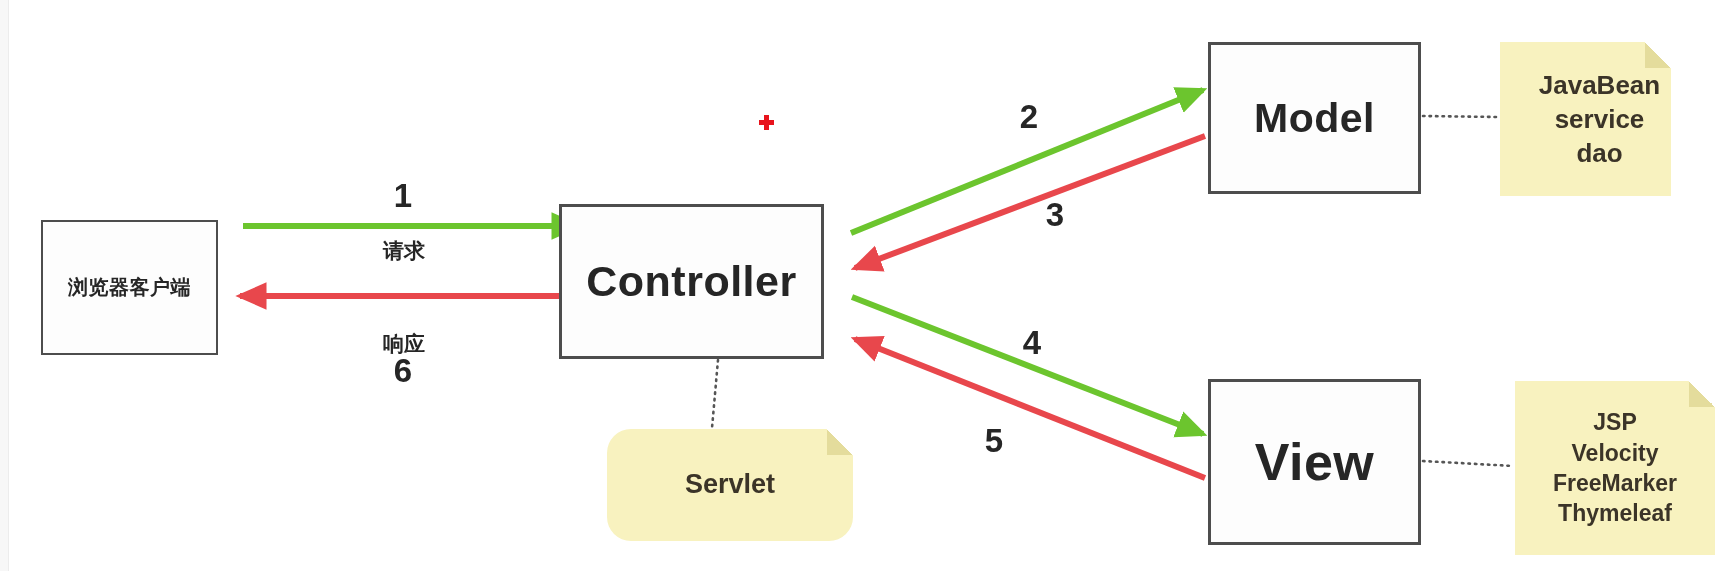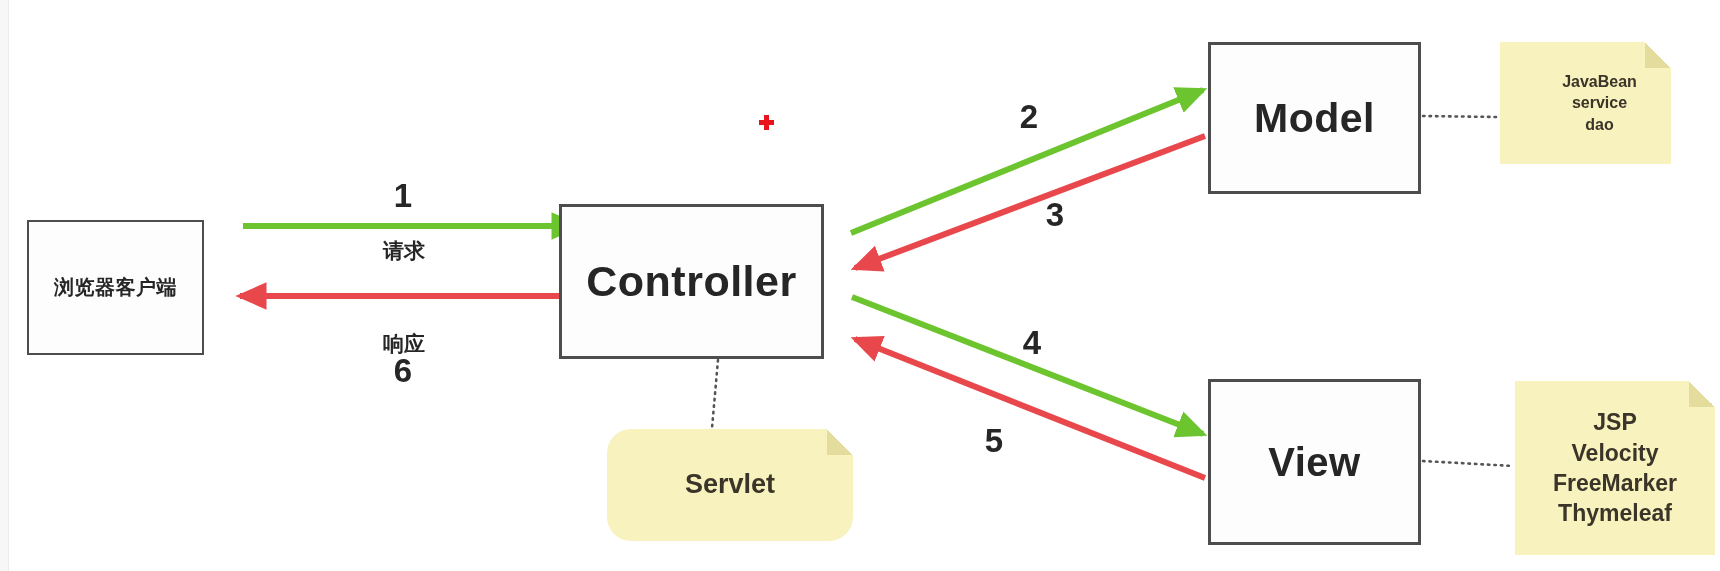--- a/index.html
+++ b/index.html
@@ -41,28 +41,28 @@
     display: flex;
     align-items: center;
     justify-content: center;
     text-align: center;
     color: #262626;
   }
   .node-label {
     font-weight: bold;
     letter-spacing: 0.5px;
   }
-  #node-client { left: 27px; top: 220px; width: 177px; height: 135px; border-width: 2px; }
+  #node-client { left: 41px; top: 220px; width: 177px; height: 135px; border-width: 2px; }
   #node-client .node-label { font-size: 20px; }
   #node-controller { left: 559px; top: 204px; width: 265px; height: 155px; }
   #node-controller .node-label { font-size: 43px; }
   #node-model { left: 1208px; top: 42px; width: 213px; height: 152px; }
   #node-model .node-label { font-size: 41px; }
   #node-view { left: 1208px; top: 379px; width: 213px; height: 166px; }
-  #node-view .node-label { font-size: 40px; }
+  #node-view .node-label { font-size: 52px; }
 
   .note {
     position: absolute;
     box-sizing: border-box;
     background: #f8f2bf;
     color: #3b3428;
     font-weight: bold;
     display: flex;
     align-items: center;
     justify-content: center;
@@ -71,21 +71,21 @@
   }
   .note .fold {
     position: absolute;
     top: 0;
     right: 0;
     width: 26px;
     height: 26px;
     background: linear-gradient(225deg, #ffffff 0 50%, #e4dc9c 50% 100%);
   }
   #note-servlet { left: 607px; top: 429px; width: 246px; height: 112px; font-size: 27px; border-radius: 24px; }
-  #note-model   { left: 1500px; top: 42px; width: 171px; height: 122px; font-size: 16px; padding-left: 28px; }
+  #note-model   { left: 1500px; top: 42px; width: 171px; height: 154px; font-size: 26px; padding-left: 28px; }
   #note-view    { left: 1515px; top: 381px; width: 200px; height: 174px; font-size: 23px; }
 
   .edge-label {
     position: absolute;
     color: #262626;
     font-weight: bold;
     white-space: nowrap;
     transform: translate(-50%, -50%);
   }
   .num { font-size: 33px; }

